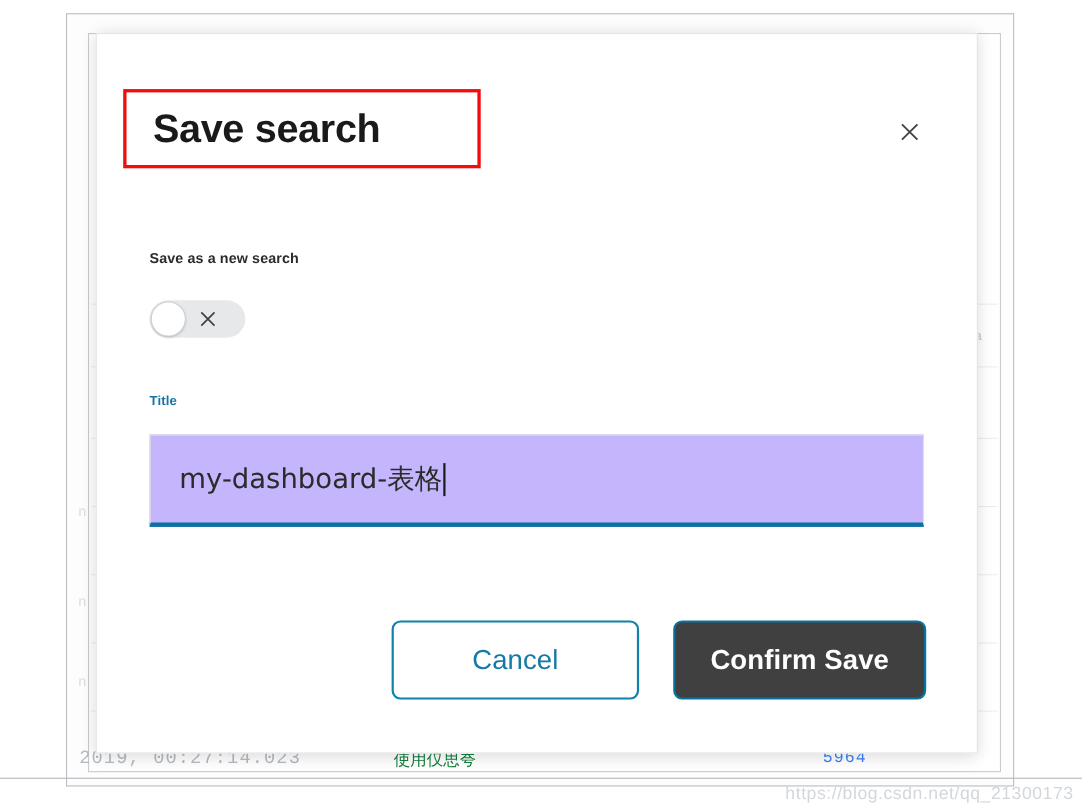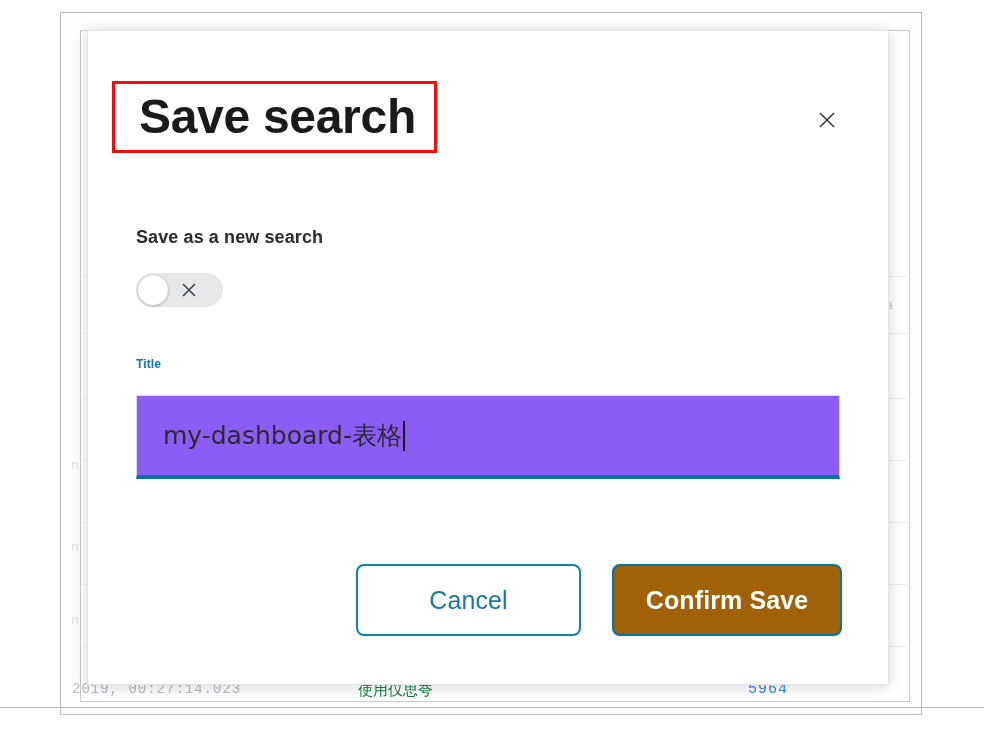--- a/index.html
+++ b/index.html
@@ -56,21 +56,21 @@
   .bg-bottom-line {
     position: absolute;
     left: 0; right: 0; top: 707px;
     border-top: 1px solid #b4b8bc;
   }
   .bg-lastrow {
     position: absolute;
     left: 72px;
     top: 681px;
     font-family: "Liberation Mono", monospace;
-    font-size: 14px;
+    font-size: 17px;
     letter-spacing: 1px;
     color: #b5bac0;
     white-space: nowrap;
   }
   .bg-lastrow-cjk {
     position: absolute;
     left: 358px; top: 681px;
     font-family: "DejaVu Sans", sans-serif;
     font-size: 15px;
     color: #15803d;
@@ -126,31 +126,31 @@
   .title-box {
     position: absolute;
     left: 24px; top: 50px;
     width: 325px; height: 72px;
     border: 3px solid #f40b0b;
     display: flex;
     align-items: center;
     padding-left: 24px;
   }
   .modal-title {
-    font-size: 48px;
+    font-size: 36px;
     font-weight: bold;
     color: #1a1a1a;
     letter-spacing: -0.3px;
     line-height: 1;
   }
 
   .field-label-plain {
     position: absolute;
     left: 48px; top: 196px;
-    font-size: 18px;
+    font-size: 13px;
     font-weight: bold;
     color: #2b2b2b;
     letter-spacing: 0.1px;
   }
 
   
   .toggle {
     position: absolute;
     left: 48px; top: 242px;
     width: 87px; height: 34px;
@@ -181,21 +181,21 @@
     font-size: 12px;
     font-weight: bold;
     color: #1775a6;
     letter-spacing: 0.1px;
   }
 
   .text-input {
     position: absolute;
     left: 48px; top: 364px;
     width: 704px; height: 84px;
-    background: #8b5cf6;
+    background: #c4b5fd;
     border: 1px solid #dedede;
     border-bottom: 4px solid #0873a0;
     display: flex;
     align-items: center;
     padding-left: 26px;
     cursor: text;
   }
   .input-value {
     font-size: 25px;
     color: #2b2b2b;
@@ -230,21 +230,21 @@
   .btn-cancel {
     left: 268px;
     width: 225px;
     background: #ffffff;
     border: 2px solid #0f81ac;
     color: #1579a7;
   }
   .btn-confirm {
     left: 524px;
     width: 230px;
-    background: #a16207;
+    background: #404040;
     border: 2px solid #0873a0;
     color: #ffffff;
     font-weight: bold;
   }
 </style>
 </head>
 <body>
 
 <div id="screen">
 
@@ -265,20 +265,21 @@
   </div>
 
   <div class="bg-sidemark">a</div>
 
   <div class="bg-lastrow">2019, 00:27:14.023</div>
   <div class="bg-lastrow-cjk">使用仅思夸</div>
   <div class="bg-lastrow-num">5964</div>
 
   <div class="bg-bottom-line"></div>
 
+  <div class="watermark">https://blog.csdn.net/qq_21300173</div>
 
   <div class="modal">
 
     <div class="modal-close">
       <svg width="20" height="20" viewBox="0 0 20 20" aria-hidden="true">
         <path d="M3 3 L17 17 M17 3 L3 17" stroke="currentColor" stroke-width="1.7" fill="none"></path>
       </svg>
     </div>
 
     <div class="title-box">

